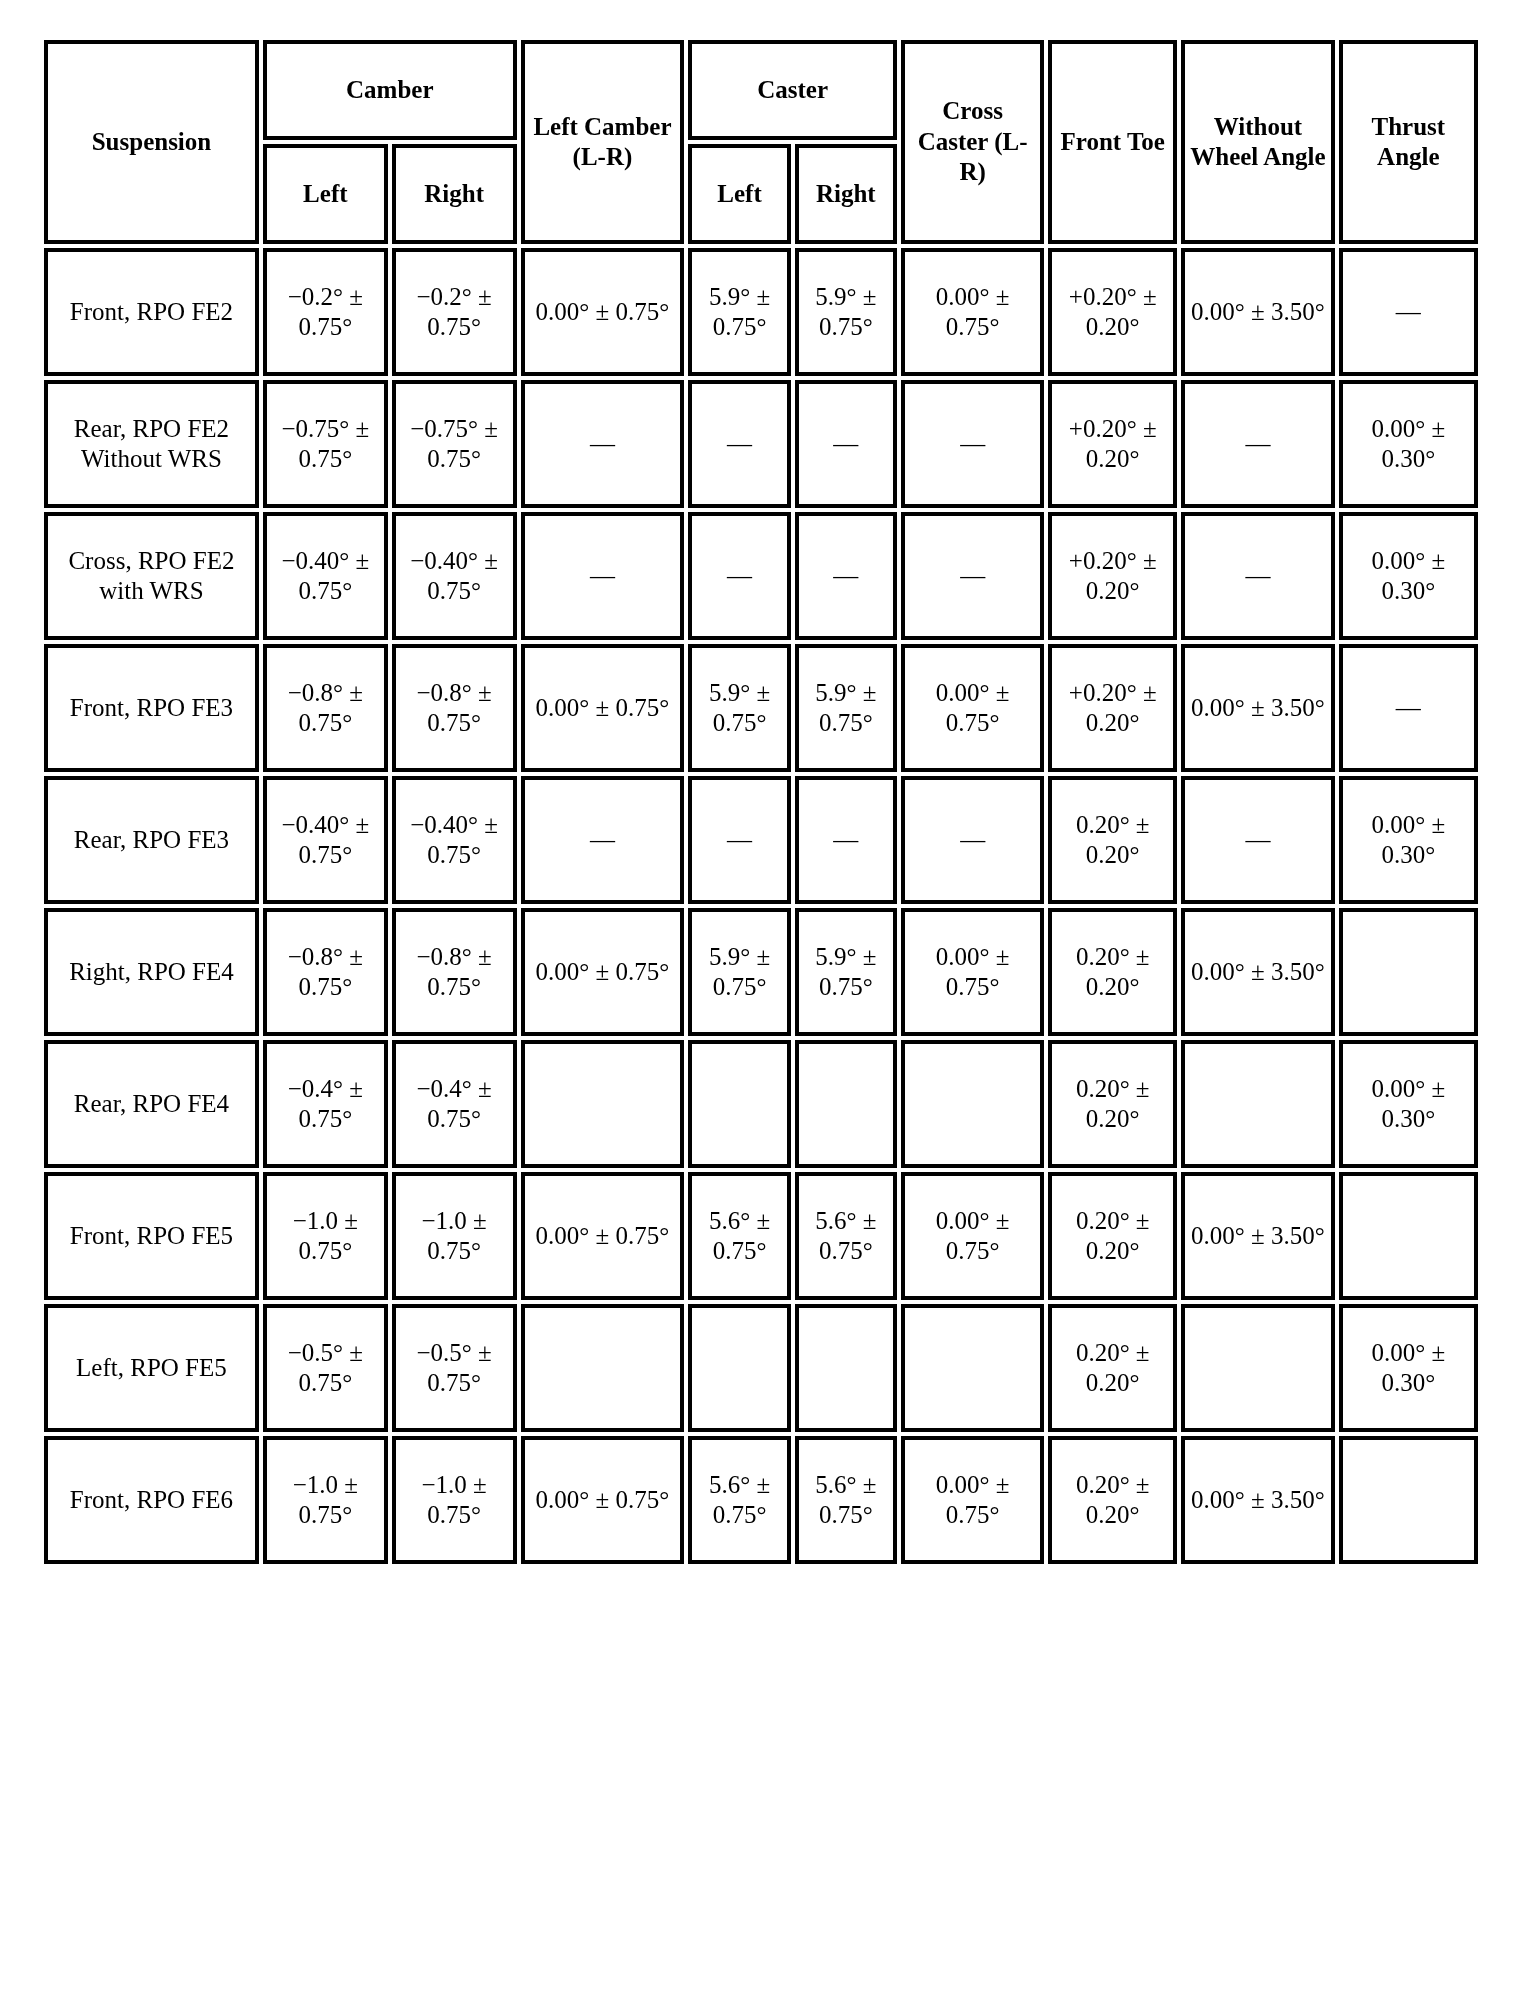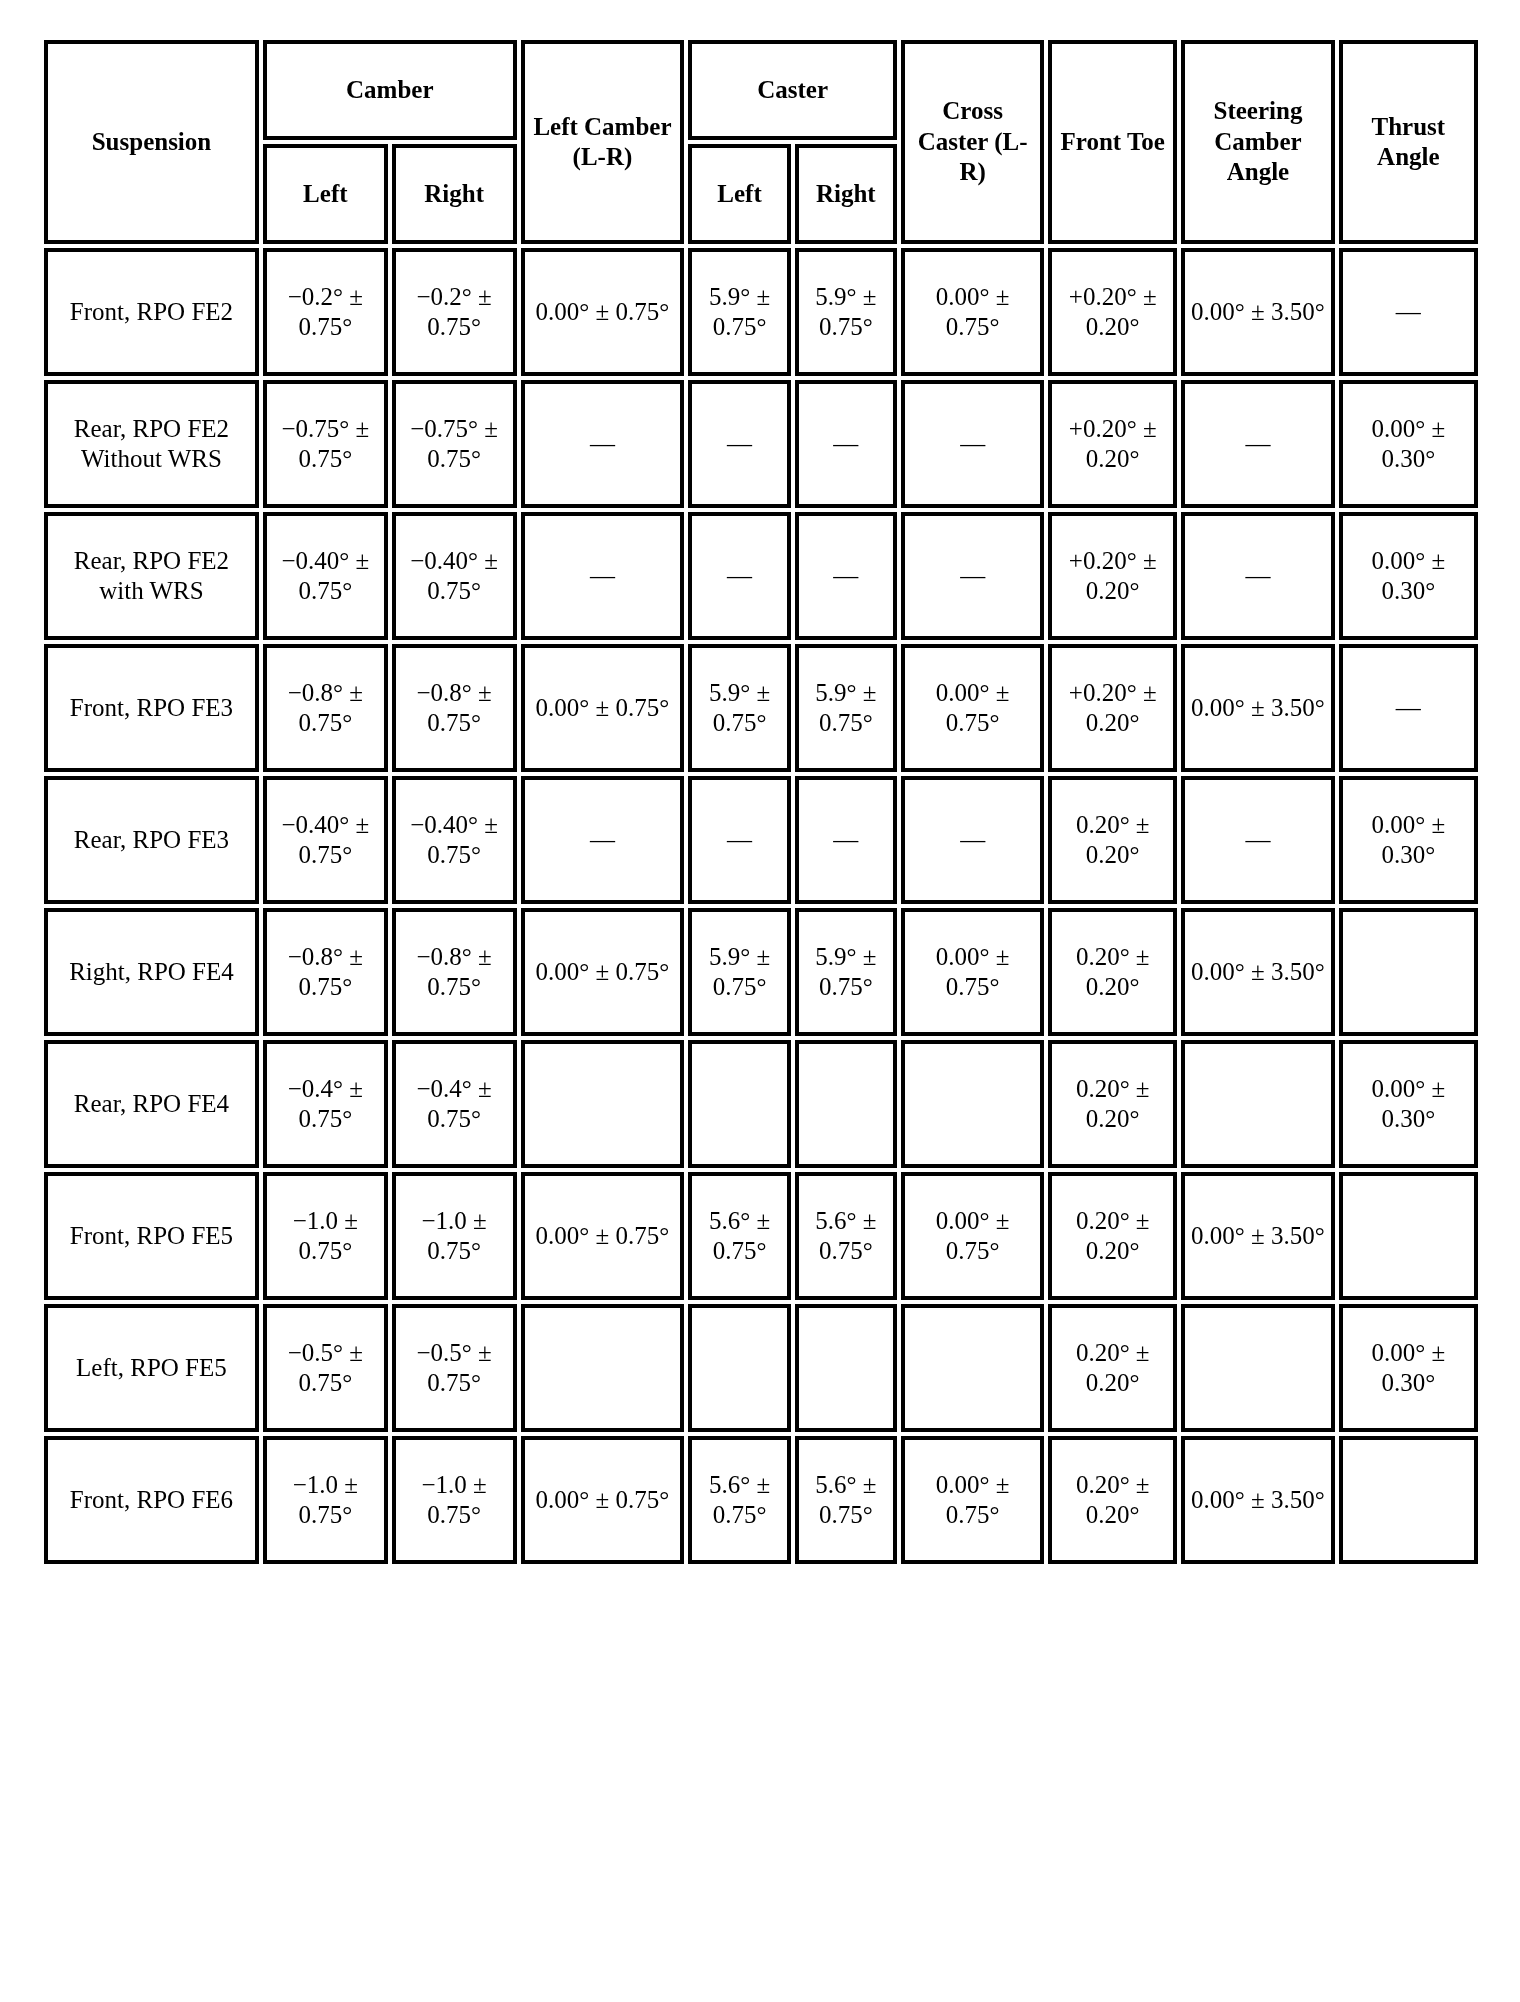--- a/index.html
+++ b/index.html
@@ -82,21 +82,21 @@
         <col class="c-thr">
     </colgroup>
     <thead>
       <tr class="hdr-group">
         <th class="hdr" rowspan="2">Suspension</th>
         <th class="hdr" colspan="2">Camber</th>
         <th class="hdr" rowspan="2">Left Camber (L-R)</th>
         <th class="hdr" colspan="2">Caster</th>
         <th class="hdr" rowspan="2">Cross Caster (L-R)</th>
         <th class="hdr" rowspan="2">Front Toe</th>
-        <th class="hdr" rowspan="2">Steering Camber Angle</th>
+        <th class="hdr" rowspan="2">Without Wheel Angle</th>
         <th class="hdr" rowspan="2">Thrust Angle</th>
       </tr>
       <tr class="hdr-sub">
         <th class="hdr">Left</th>
         <th class="hdr">Right</th>
         <th class="hdr">Left</th>
         <th class="hdr">Right</th>
       </tr>
     </thead>
     <tbody>
@@ -118,21 +118,21 @@
         <td class="data">−0.75° ± 0.75°</td>
         <td class="data dash">—</td>
         <td class="data dash">—</td>
         <td class="data dash">—</td>
         <td class="data dash">—</td>
         <td class="data">+0.20° ± 0.20°</td>
         <td class="data dash">—</td>
         <td class="data">0.00° ± 0.30°</td>
       </tr>
       <tr class="row-tall">
-        <td class="data">Rear, RPO FE2 with WRS</td>
+        <td class="data">Cross, RPO FE2 with WRS</td>
         <td class="data">−0.40° ± 0.75°</td>
         <td class="data">−0.40° ± 0.75°</td>
         <td class="data dash">—</td>
         <td class="data dash">—</td>
         <td class="data dash">—</td>
         <td class="data dash">—</td>
         <td class="data">+0.20° ± 0.20°</td>
         <td class="data dash">—</td>
         <td class="data">0.00° ± 0.30°</td>
       </tr>

